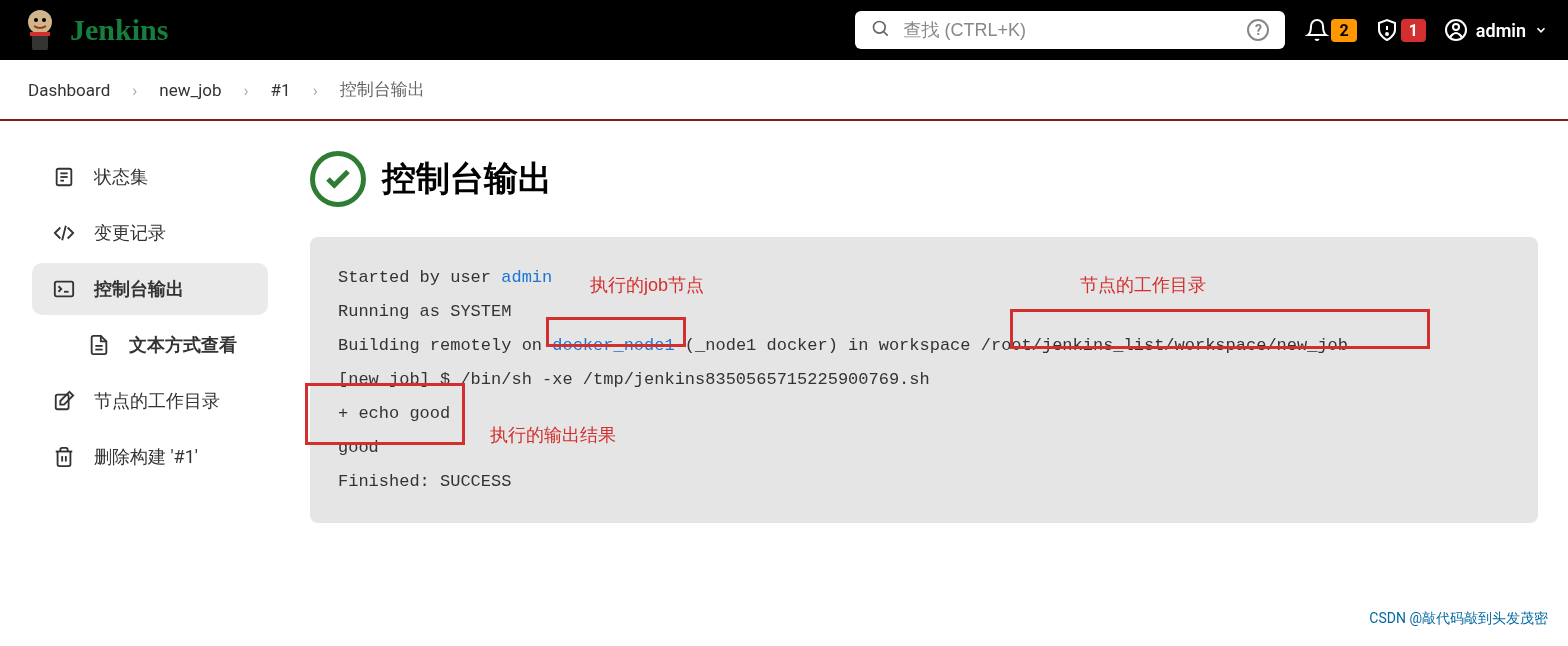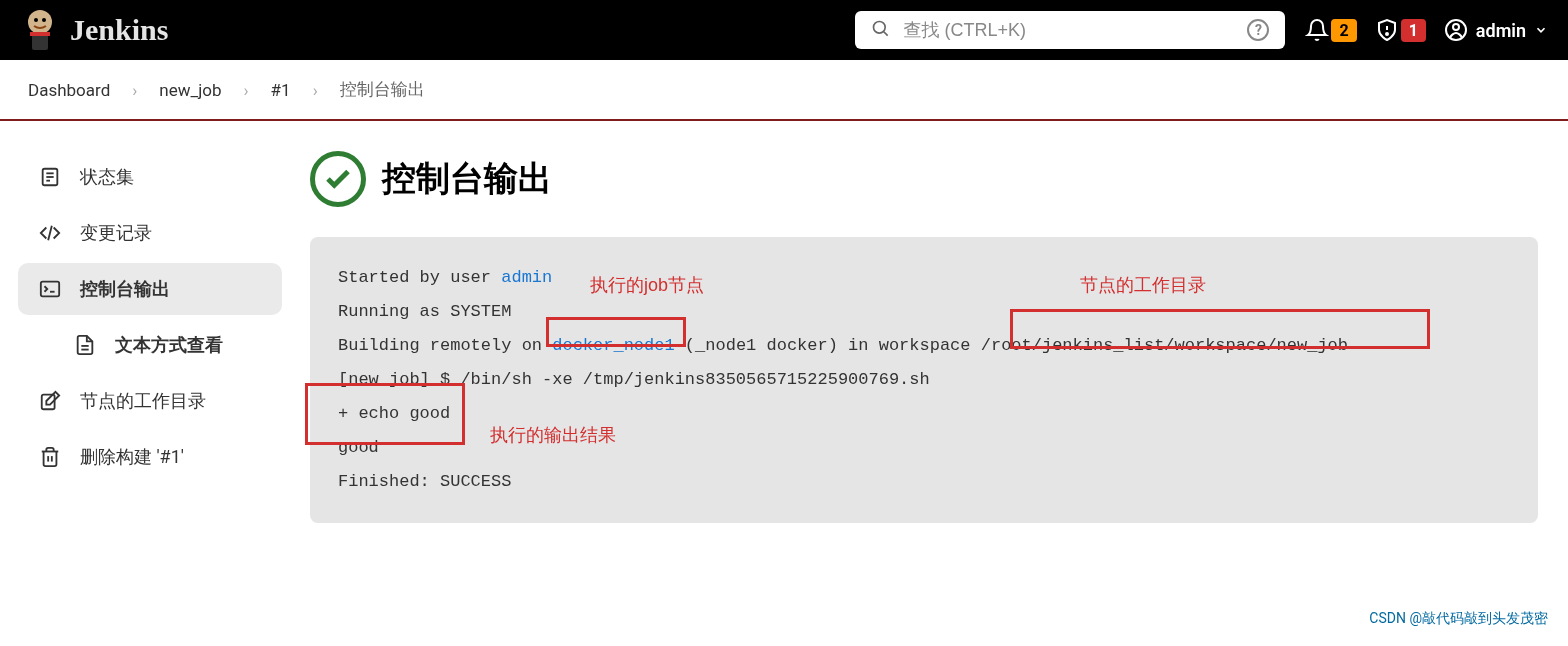--- a/index.html
+++ b/index.html
@@ -11,21 +11,21 @@
       display: flex;
       align-items: center;
       padding: 0 20px;
       gap: 20px;
     }
     .logo-area { display: flex; align-items: center; gap: 10px; }
     .logo-img {
       width: 40px; height: 48px;
       position: relative;
     }
-    .brand { color: #e5e5e5; font-size: 30px; font-weight: bold; font-family: Georgia, serif; }
+    .brand { color: #15803d; font-size: 30px; font-weight: bold; font-family: Georgia, serif; }
     .spacer { flex: 1; }
     .search-box {
       background: #fff;
       border-radius: 6px;
       display: flex;
       padding: 8px 16px;
       width: 430px;
       gap: 12px;
     }
     .search-box input {
@@ -73,21 +73,21 @@
       display: flex;
       align-items: center;
       gap: 22px;
       font-size: 17px;
     }
     .breadcrumb-bar a { color: #333; text-decoration: none; }
     .breadcrumb-sep { color: #aaa; }
     .breadcrumb-current { color: #666; }
     
     .main-area { display: flex; padding: 30px 0; }
-    .sidebar { width: 300px; padding: 0 18px; }
+    .sidebar { width: 300px; padding: 0 32px; }
     .sidebar-item {
       display: flex;
       align-items: center;
       gap: 18px;
       padding: 14px 20px;
       border-radius: 10px;
       font-size: 18px;
       color: #333;
       cursor: pointer;
       margin-bottom: 4px;

